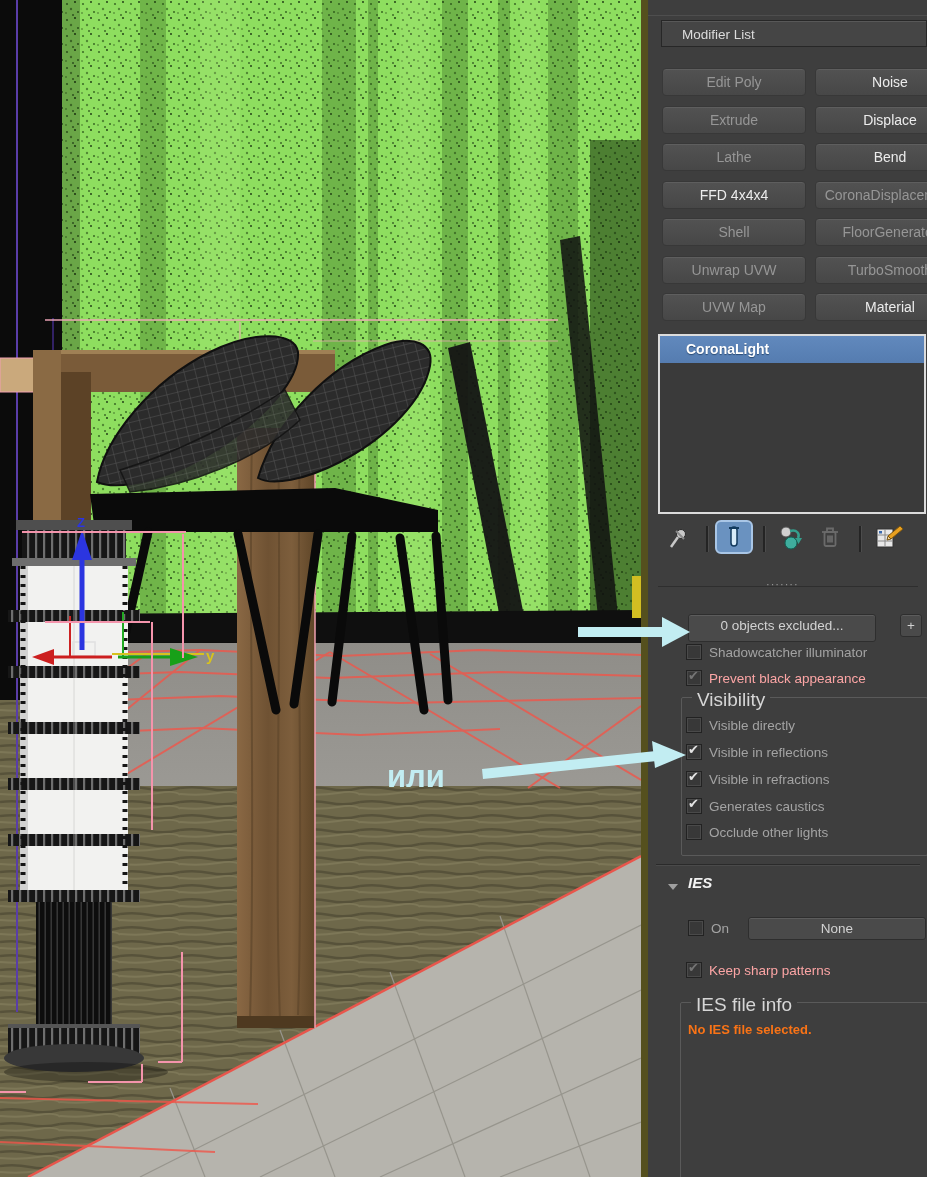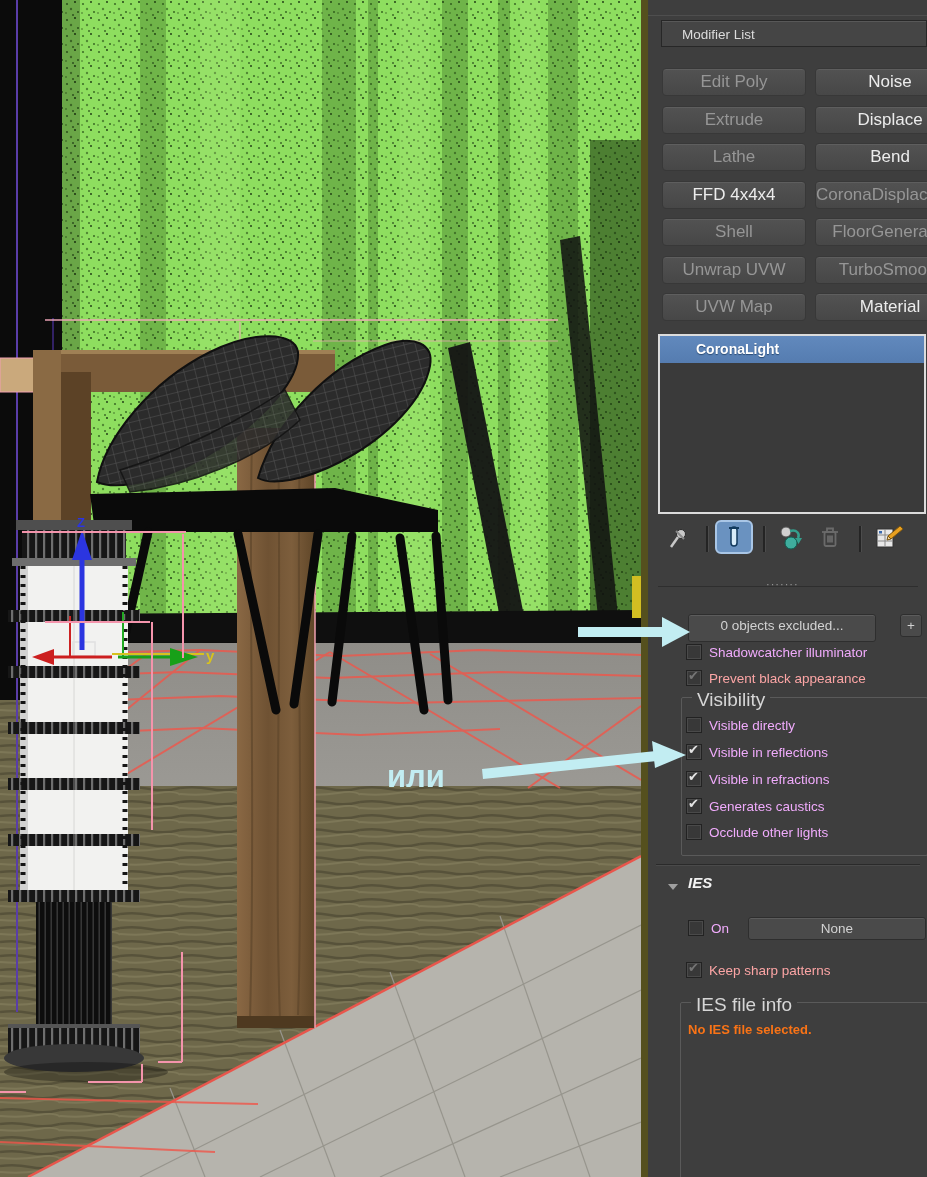--- a/index.html
+++ b/index.html
@@ -9,48 +9,48 @@
   .vpwrap{position:absolute;left:0;top:0;width:641px;height:1177px;background:#0c0c0c;}
   .vpborder{position:absolute;left:641px;top:0;width:7px;height:1177px;background:#55501e;
             border-right:1px solid #2c2c10;}
   
   .panel{position:absolute;left:648px;top:0;width:279px;height:1177px;background:#3e3e3e;}
   .topline{position:absolute;left:0;top:15px;width:100%;height:1px;background:#4e4e4e;}
   .modlist{position:absolute;left:13px;top:20px;width:266px;height:27px;background:#454545;
            border:1px solid #272727;box-shadow:inset 0 1px 0 #585858;color:#dcdcdc;
            font-size:13.5px;line-height:27px;padding-left:20px;box-sizing:border-box;}
   .mbtn{position:absolute;height:28px;border-radius:4px;background:linear-gradient(#525252,#474747);
-        border:1px solid #383838;box-shadow:inset 0 1px 0 #5e5e5e;color:#ececec;font-size:17px;
+        border:1px solid #383838;box-shadow:inset 0 1px 0 #5e5e5e;color:#ececec;font-size:14px;
         line-height:26px;text-align:center;overflow:hidden;white-space:nowrap;box-sizing:border-box;
         cursor:default;}
   .mbtn.dim{color:#969696;}
   .c0{left:14px;width:144px}.c1{left:167px;width:150px}
   .r0{top:68px}.r1{top:106px}.r2{top:143px}.r3{top:181px}.r4{top:218px}.r5{top:256px}.r6{top:293px}
   .stackbox{position:absolute;left:10px;top:334px;width:268px;height:180px;background:#3a3a3a;
             border:2px solid #dcdcdc;box-sizing:border-box;}
   .stackrow{height:27px;background:linear-gradient(#6189bd,#557cb0);color:#ffffff;font-weight:bold;
-            font-size:14px;line-height:27px;padding-left:36px;text-shadow:0 1px 1px #2a4a73;}
+            font-size:14px;line-height:27px;padding-left:26px;text-shadow:0 1px 1px #2a4a73;}
   .tool{position:absolute;top:524px;height:28px;display:flex;align-items:center;justify-content:center;}
   .tsep{position:absolute;top:526px;width:2px;height:26px;background:#242424;border-right:1px solid #4c4c4c;}
   .toolbtn-active{position:absolute;left:67px;top:520px;width:38px;height:34px;border-radius:6px;
             background:#6a92c0;border:2px solid #a9c6e6;box-sizing:border-box;
             display:flex;align-items:center;justify-content:center;}
   .splitter{position:absolute;left:10px;top:586px;width:260px;border-top:1px solid #2e2e2e;}
   .splitgrip{position:absolute;left:118px;top:578px;color:#9a9a9a;font-size:11px;letter-spacing:1px;}
   .splitgrip::after{content:"·······";}
   .pbtn{position:absolute;border-radius:3px;background:#4a4a4a;border:1px solid #2e2e2e;
         box-shadow:inset 0 1px 0 #5c5c5c;color:#d2d2d2;font-size:13.5px;text-align:center;
         box-sizing:border-box;cursor:default;}
   .cbrow{position:absolute;display:flex;align-items:center;gap:7px;height:18px;}
   .checkbox{width:14px;height:14px;background:#383838;border:1px solid #222;
             box-shadow:inset 0 0 0 1px #4a4a4a;position:relative;flex:none;}
   .cbrow.on .checkbox::after{content:"✔";position:absolute;left:1px;top:-3px;font-size:13px;color:#e4e4e4;}
   .cbrow.dis .cblabel{color:#fca5a5;}
   .cbrow.dis.on .checkbox::after{color:#757575;}
-  .cblabel{color:#f0abfc;font-size:13.5px;white-space:nowrap;}
+  .cblabel{color:#a3a3a3;font-size:13.5px;white-space:nowrap;}
   .groupbox{position:absolute;border:1px solid #5a5a5a;border-radius:2px;}
   .grouptitle{position:absolute;left:10px;top:-9px;background:#3e3e3e;padding:0 5px;color:#d6d6d6;
               font-size:19px;}
   .iessep{position:absolute;left:8px;top:864px;width:264px;border-top:1px solid #2a2a2a;
           border-bottom:1px solid #4a4a4a;}
   .rollarrow{position:absolute;left:20px;top:884px;width:0;height:0;border-left:5px solid transparent;
              border-right:5px solid transparent;border-top:6px solid #a0a0a0;}
   .iestitle{position:absolute;left:40px;top:874px;color:#f2f2f2;font-weight:bold;font-size:15px;font-style:italic;}
   .fileinfo-msg{position:absolute;left:40px;top:1022px;color:#f97316;font-size:13px;font-weight:bold;}
   

